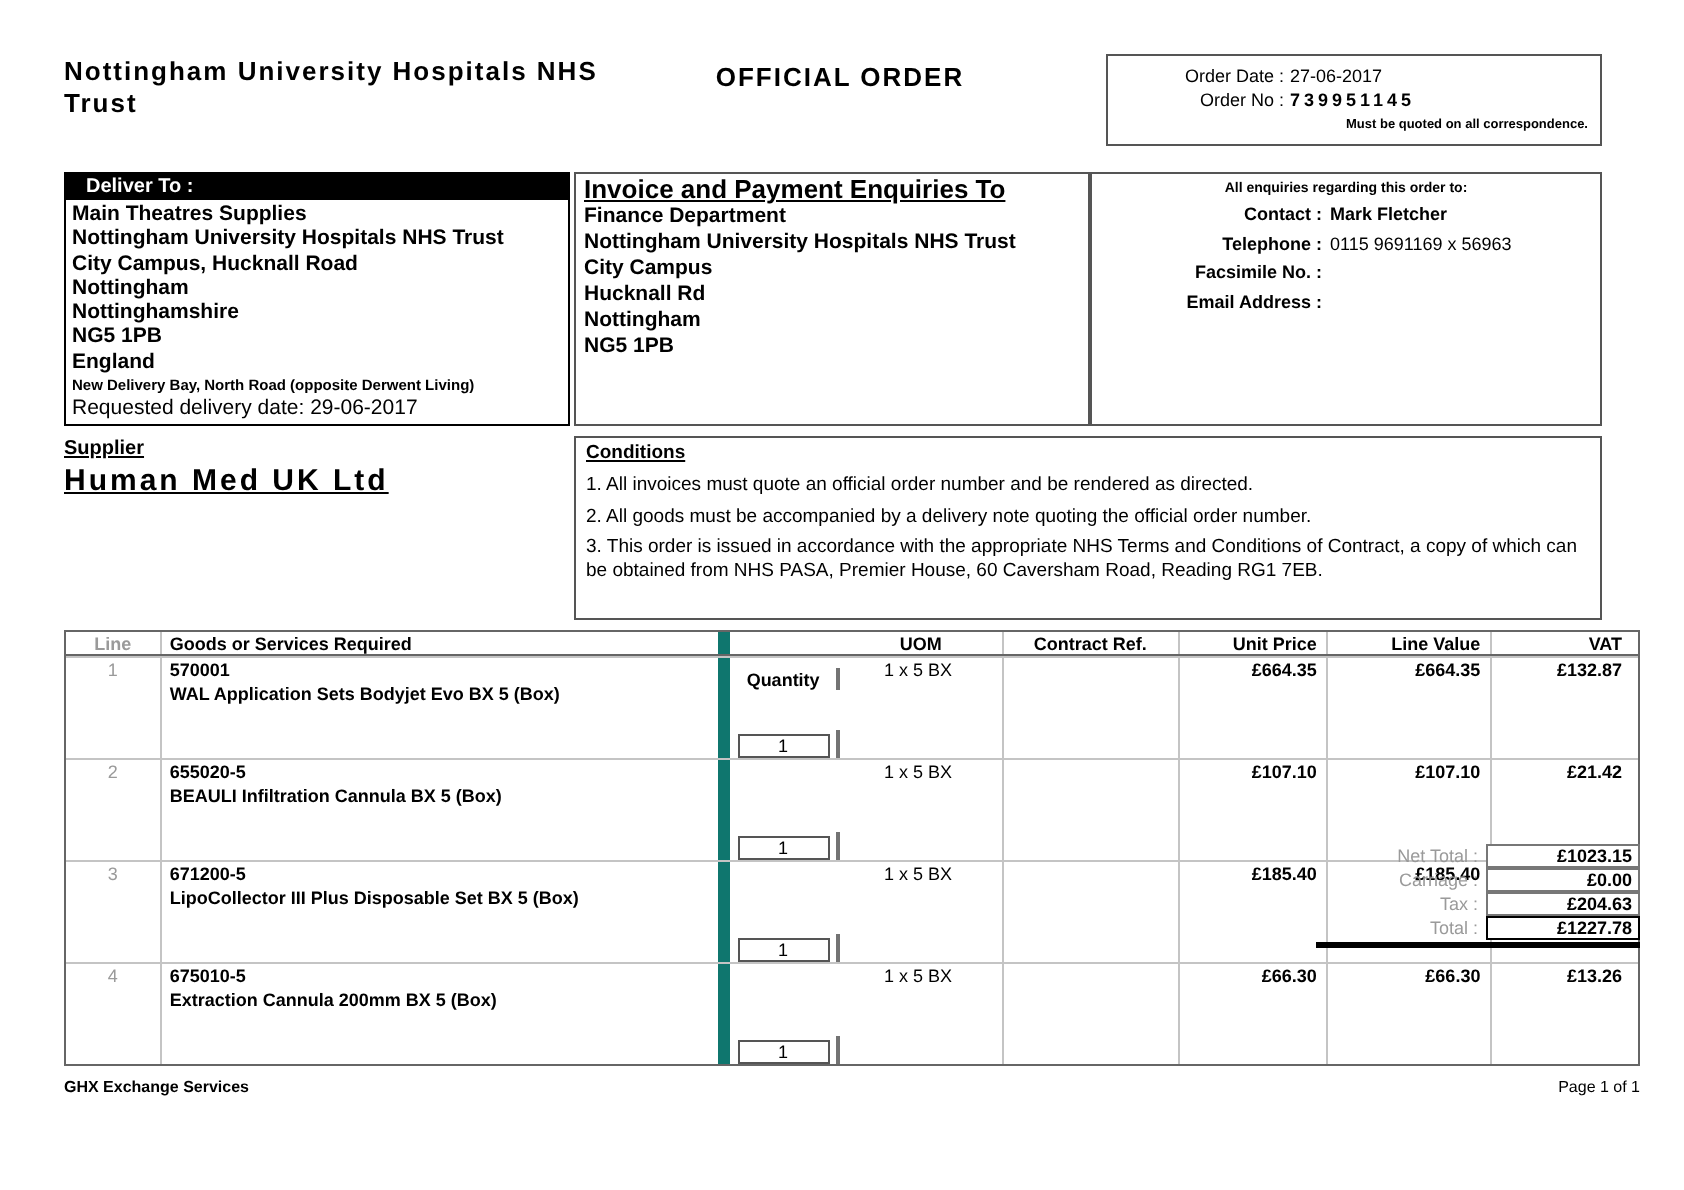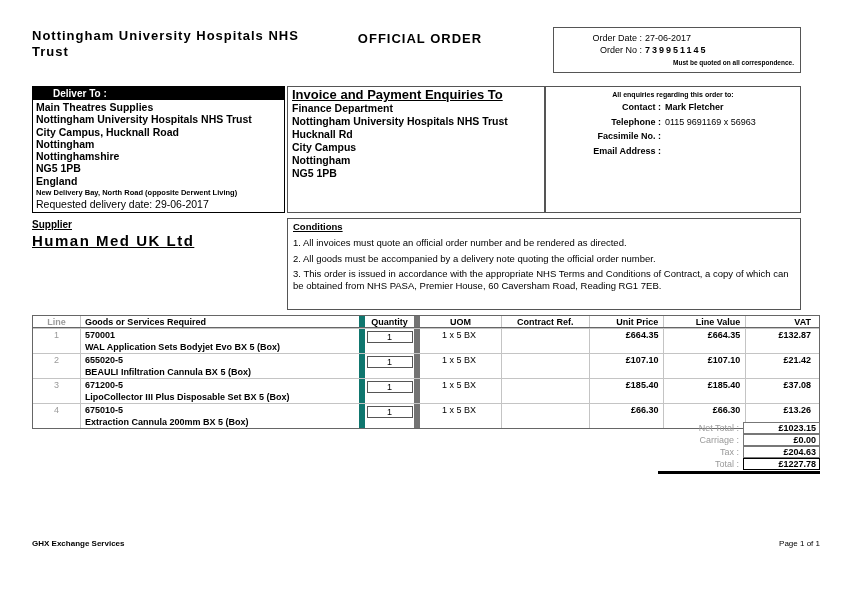--- a/index.html
+++ b/index.html
@@ -16,21 +16,21 @@
   .order-title { left:300px; top:31px; width:240px; text-align:center; font-size:13px; font-weight:bold; letter-spacing:1px; }
   .order-box { left:553px; top:27px; width:248px; height:46px; border:1px solid #555; font-size:9px; padding-top:4px; }
   .order-row { display:flex; line-height:12px; }
   .order-row .lbl { width:88px; text-align:right; }
   .order-row .val { padding-left:3px; }
   .order-no-val { font-weight:bold; letter-spacing:2px; }
   .order-note { text-align:right; font-size:6.5px; font-weight:bold; padding:3px 6px 0 0; }
 
   
   .deliver-box { left:32px; top:86px; width:253px; height:127px; border:1px solid #000; }
-  .deliver-head { background:#000; color:#fff; font-size:10px; font-weight:bold; padding:0 20px; height:13px; line-height:13px; }
+  .deliver-head { background:#000; color:#fff; font-size:10px; font-weight:bold; padding:0 10px; height:13px; line-height:13px; }
   .deliver-lines { padding:1px 3px 0 3px; font-size:10.5px; font-weight:bold; line-height:12.3px; }
   .deliver-note { padding:1px 3px 0 3px; font-size:7.5px; font-weight:bold; line-height:9px; }
   .deliver-req { padding:1px 3px 0 3px; font-size:10.5px; line-height:13px; }
 
   .invoice-box { left:287px; top:86px; width:258px; height:127px; border:1px solid #555; padding:1px 4px; }
   .invoice-title { font-size:13px; font-weight:bold; text-decoration:underline; line-height:14px; }
   .invoice-lines { font-size:10.5px; line-height:13px;font-weight:bold; }
 
   .enquiries-box { left:545px; top:86px; width:256px; height:127px; border:1px solid #555; }
   .enq-note { text-align:center; font-size:7px; font-weight:bold; padding-top:3px; line-height:10px; }
@@ -49,21 +49,21 @@
   .condition-item { margin-top:4px; line-height:11.5px; }
 
   
   .po-table { left:32px; top:315px; width:788px; border:1px solid #666; font-size:9px; }
   .t-head { display:flex; font-weight:bold; height:12px; align-items:center; border-bottom:1px solid #666; }
   .t-row { display:flex; min-height:23px; border-top:1px solid #c4c4c4; }
   .t-row:first-of-type { border-top:none; }
   .cell { padding-top:1px; }
   .c-line  { width:48px;  border-right:1px solid #c4c4c4; text-align:center; color:#9a9a9a; }
   .c-goods { width:285px; border-right:6px solid #0f766e; padding-left:4px; text-align:left; }
-  .c-qty   { width:55px;  border-right:6px solid #737373; text-align:center; }
+  .c-qty   { width:55px;  border-right:2px solid #737373; text-align:center;margin-top:36px; }
   .c-uom   { width:82px;  border-right:1px solid #c4c4c4; text-align:left; padding-left:22px; }
   .c-ref   { width:88px;  border-right:1px solid #c4c4c4; text-align:center; }
   .c-price { width:75px;  border-right:1px solid #c4c4c4; text-align:right; padding-right:5px; }
   .c-lval  { width:82px;  border-right:1px solid #c4c4c4; text-align:right; padding-right:5px; }
   .c-vat   { width:73px;  text-align:right; padding-right:8px; }
   .t-head .c-qty, .t-head .c-uom, .t-head .c-ref { text-align:center; padding-left:0; }
   .t-head .c-line { color:#9a9a9a; }
   .goods-code { font-weight:bold; line-height:11px; }
   .goods-desc { font-weight:bold; line-height:11px; margin-top:1px; }
   .money { font-weight:bold; }
@@ -114,22 +114,22 @@
     </div>
     <div class="deliver-note">New Delivery Bay, North Road (opposite Derwent Living)</div>
     <div class="deliver-req">Requested delivery date: 29-06-2017</div>
   </div>
 
   <div class="abs invoice-box">
     <div class="invoice-title">Invoice and Payment Enquiries To</div>
     <div class="invoice-lines">
       <div>Finance Department</div>
       <div>Nottingham University Hospitals NHS Trust</div>
+      <div>City Campus</div>
       <div>Hucknall Rd</div>
-      <div>City Campus</div>
       <div>Nottingham</div>
       <div>NG5 1PB</div>
     </div>
   </div>
 
   <div class="abs enquiries-box">
     <div class="enq-note">All enquiries regarding this order to:</div>
     <div class="enq-row">
       <span class="lbl">Contact :</span>
       <span class="val enq-contact">Mark Fletcher</span>

